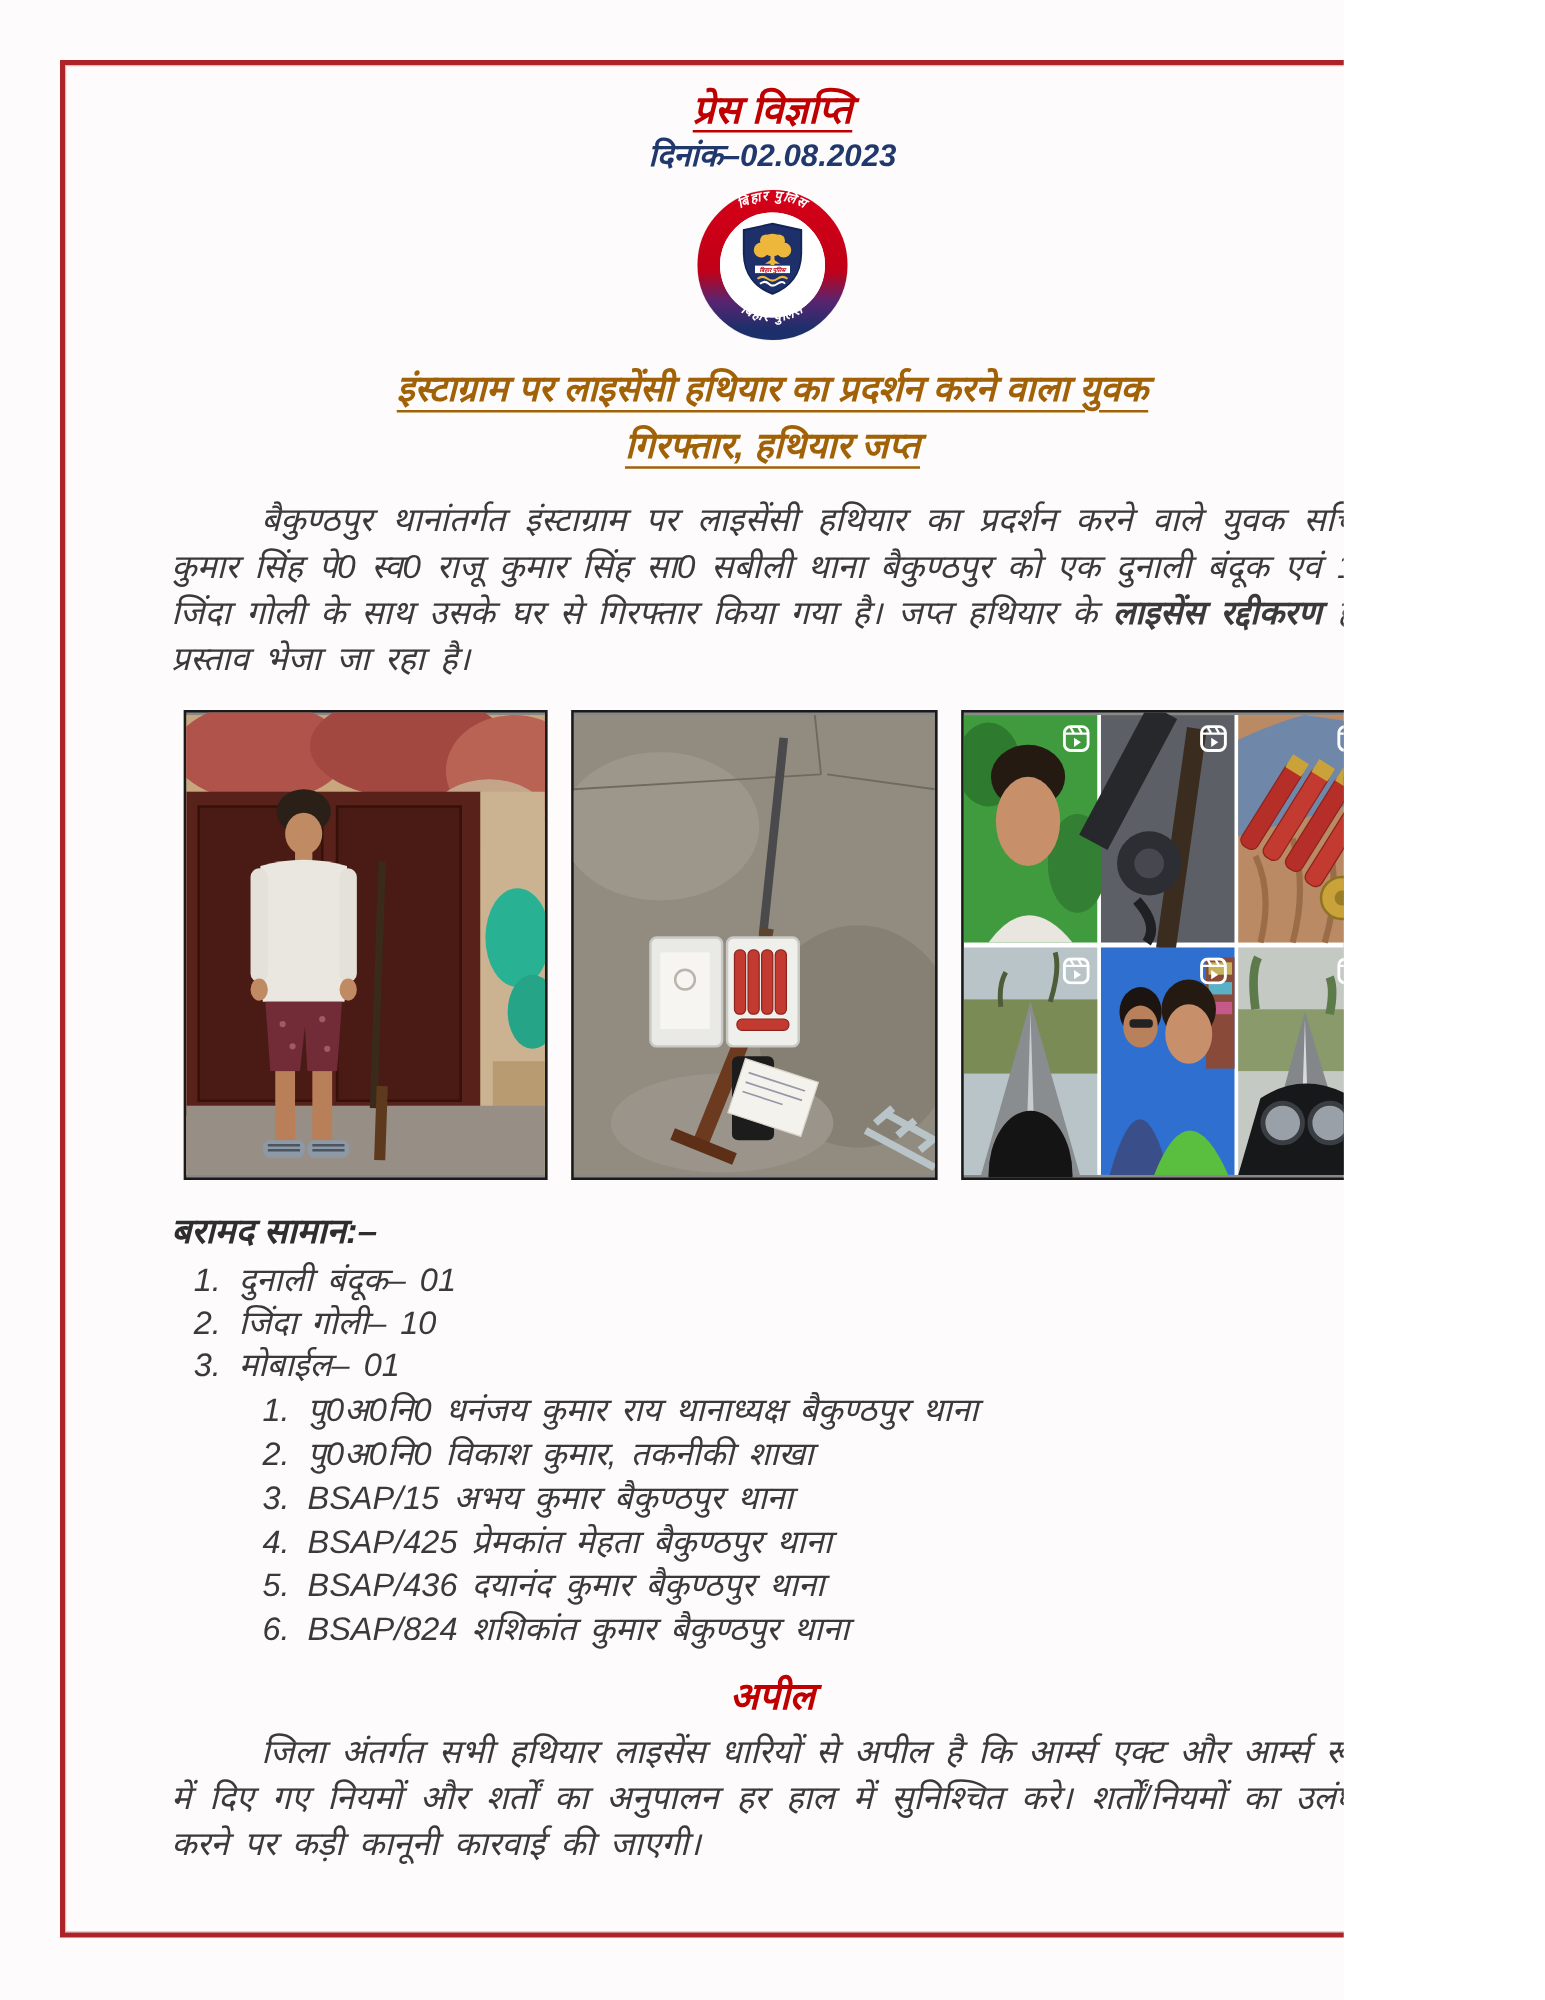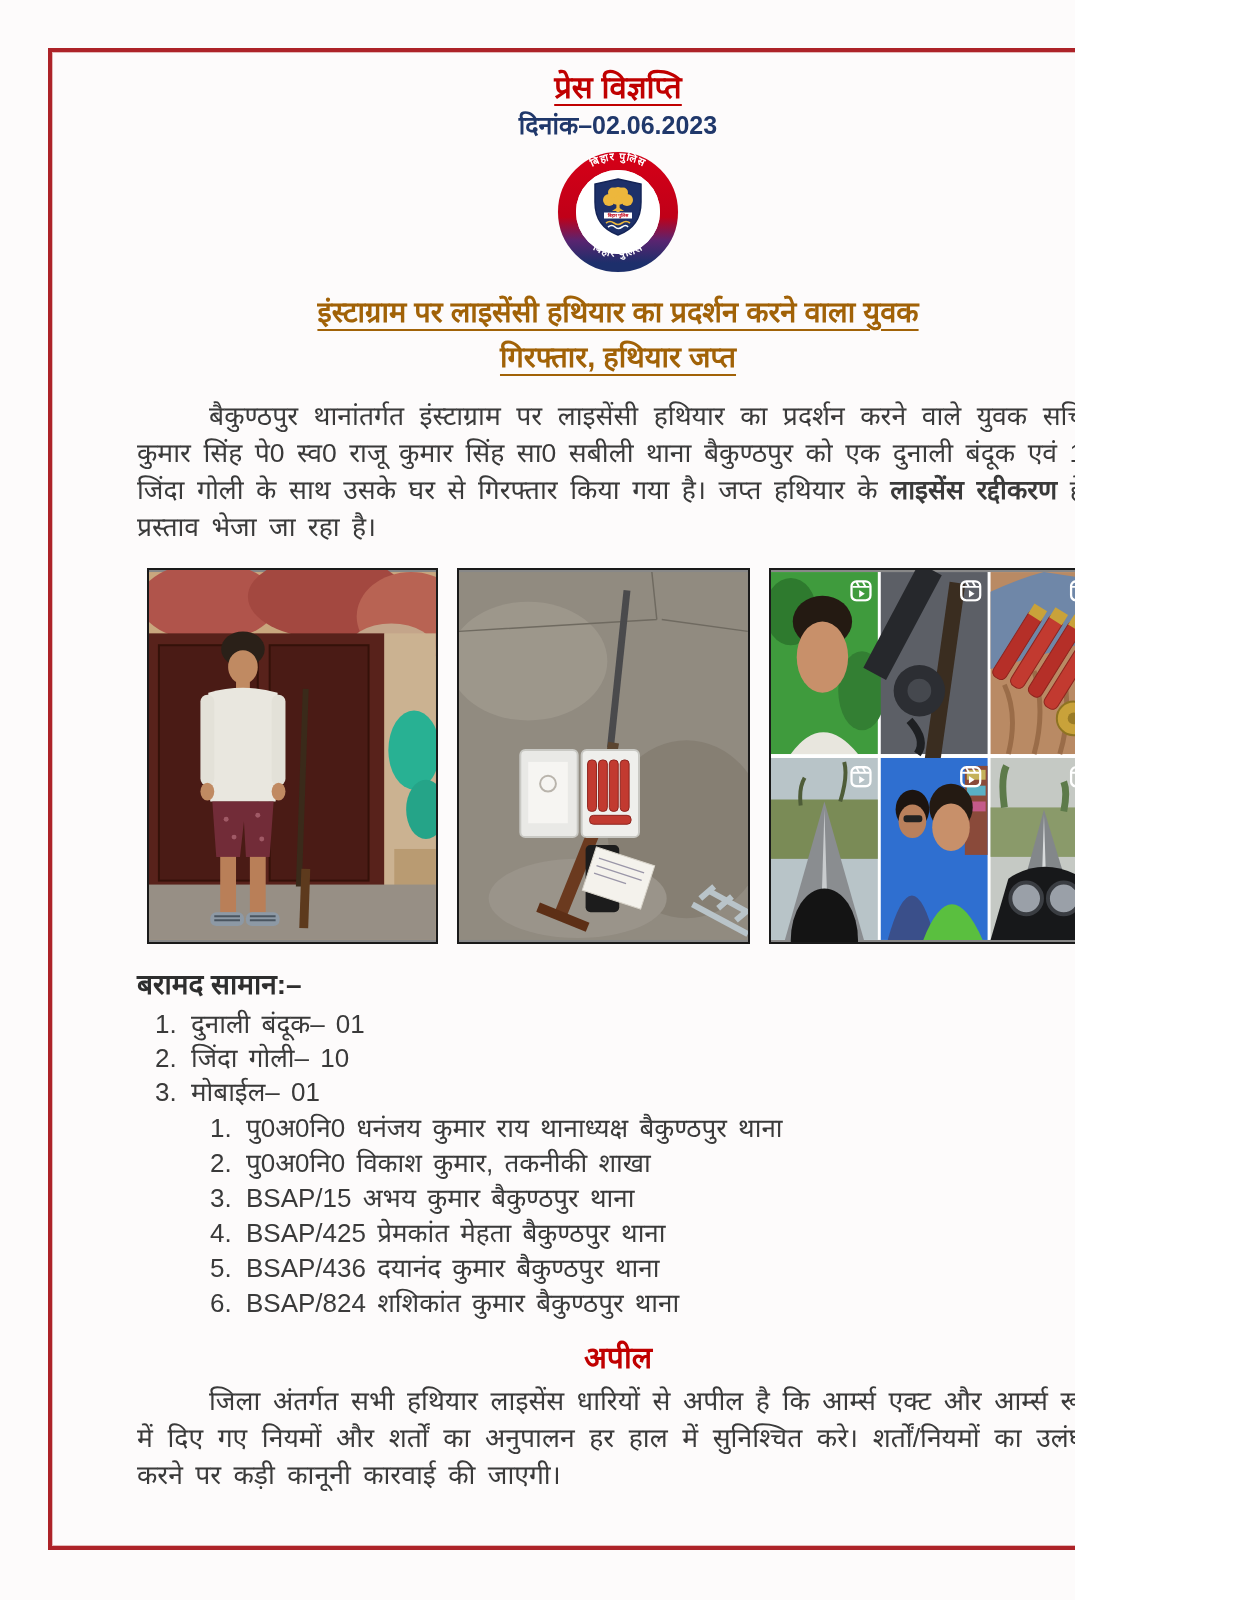--- a/index.html
+++ b/index.html
@@ -3,20 +3,21 @@
 <meta charset="utf-8">
 <style>
   html,body{margin:0;padding:0;background:#ffffff;}
   .page{
     position:relative;
     width:1075px;height:1600px;
     background:#fdfbfb;
     font-family:"Liberation Sans","DejaVu Sans",sans-serif;
     color:#3a3a3a;
     overflow:hidden;
+    font-style:italic;
   }
   .frame{
     position:absolute;left:48px;top:48px;
     width:1140px;height:1502px;
     box-sizing:border-box;
     border:4px solid #ad2328;
     box-shadow:inset 0 0 0 1px #e5b9b9;
     padding:16px 85px 0 85px;
     overflow:hidden;
   }
@@ -74,21 +75,21 @@
     font-size:26.5px;line-height:37px;text-align:justify;word-spacing:5px;
   }
 </style>
 </head>
 <body>
 
 <div class="page">
   <div class="frame">
 
     <div class="center press-title">प्रेस विज्ञप्ति</div>
-    <div class="center dateline">दिनांक–02.06.2023</div>
+    <div class="center dateline">दिनांक–02.08.2023</div>
 
     <div class="logo-wrap">
       <svg width="124" height="124" viewBox="0 0 124 124">
         <defs>
           <linearGradient id="ringGrad" x1="0" y1="0" x2="0" y2="1">
             <stop offset="0" stop-color="#d30017"></stop>
             <stop offset="0.55" stop-color="#c00018"></stop>
             <stop offset="0.78" stop-color="#5a2470"></stop>
             <stop offset="1" stop-color="#1d2f6b"></stop>
           </linearGradient>

